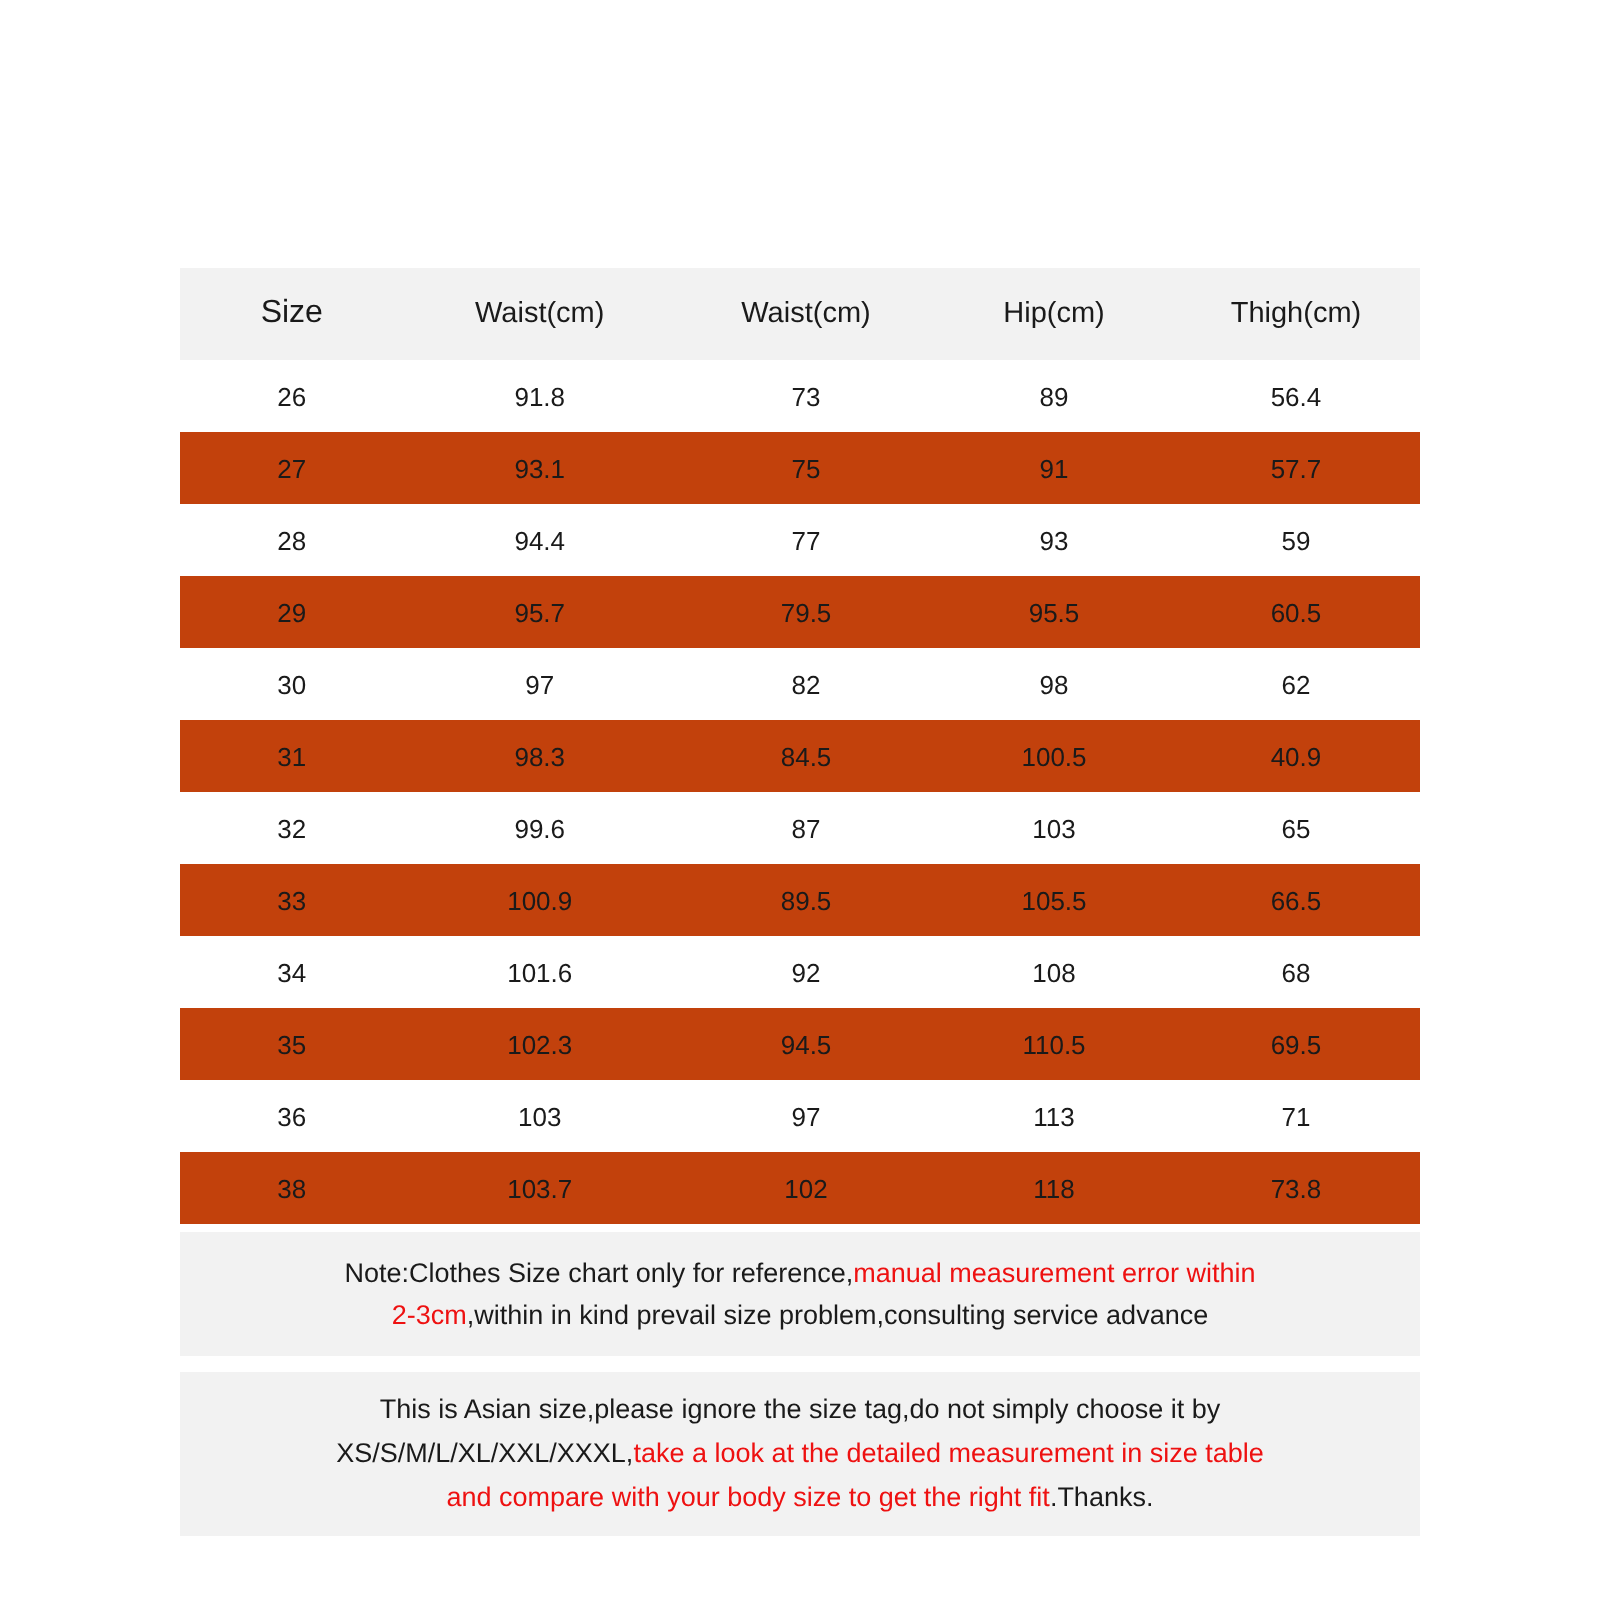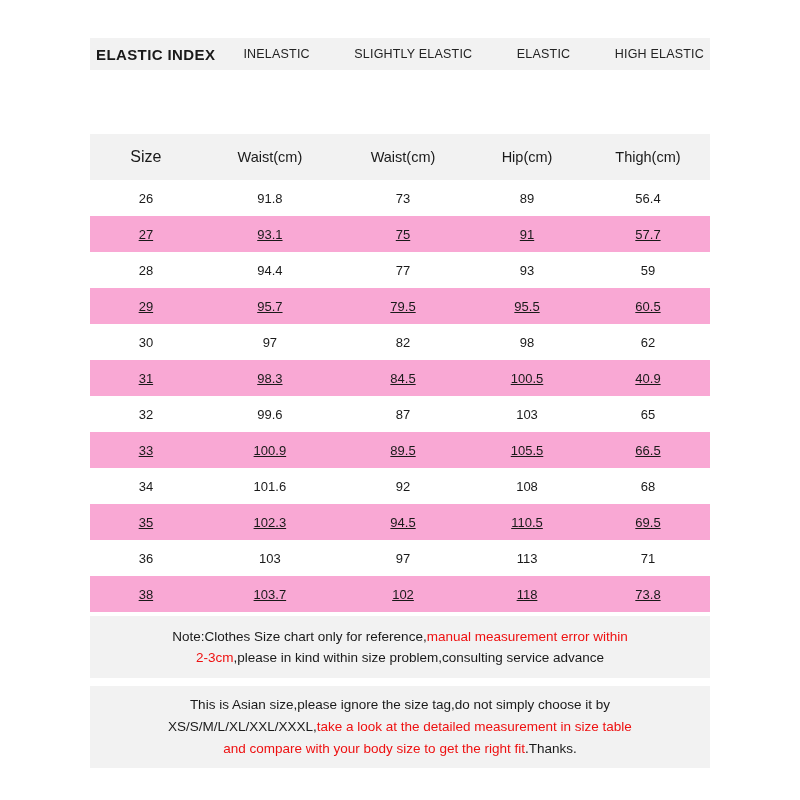--- a/index.html
+++ b/index.html
@@ -90,22 +90,21 @@
   }
   .size-table thead th.col-size {
     font-size: 16px;
   }
   .size-table tbody td {
     height: 34px;
     font-size: 13px;
     background: #ffffff;
   }
   .size-table tbody tr.alt td {
-    background: #f9a8d4;
-    text-decoration: underline;
+    background: #c2410c;
   }
   .col-size { width: 18%; }
   .col-length { width: 22%; }
   .col-waist { width: 21%; }
   .col-hip { width: 19%; }
   .col-thigh { width: 20%; }
 
   
   .note-block {
     position: absolute;
@@ -148,29 +147,20 @@
     font-size: 13.5px;
     line-height: 22px;
     color: #1a1a1a;
   }
 </style>
 </head>
 <body>
 
 <div class="page">
 
-  <div class="elastic-strip">
-    <div class="elastic-title">ELASTIC INDEX</div>
-    <div class="elastic-items">
-      <div class="elastic-item">INELASTIC</div>
-      <div class="elastic-item">SLIGHTLY ELASTIC</div>
-      <div class="elastic-item">ELASTIC</div>
-      <div class="elastic-item">HIGH ELASTIC</div>
-    </div>
-  </div>
 
 
   <table class="size-table">
     <thead>
       <tr>
         <th class="col-size">Size</th>
         <th class="col-length">Waist(cm)</th>
         <th class="col-waist">Waist(cm)</th>
         <th class="col-hip">Hip(cm)</th>
         <th class="col-thigh">Thigh(cm)</th>
@@ -262,21 +252,21 @@
         <td>73.8</td>
       </tr>
     </tbody>
   </table>
 
   <div class="note-block">
     <div class="note-line">
       <span>Note:</span><span>Clothes Size chart only for reference,</span><span class="red">manual measurement error within</span>
     </div>
     <div class="note-line">
-      <span class="red">2-3cm</span><span>,please in kind within size problem,consulting service advance</span>
+      <span class="red">2-3cm</span><span>,within in kind prevail size problem,consulting service advance</span>
     </div>
   </div>
 
   <div class="asian-block">
     <div class="asian-line">This is Asian size,please ignore the size tag,do not simply choose it by</div>
     <div class="asian-line">
       <span>XS/S/M/L/XL/XXL/XXXL,</span><span class="red">take a look at the detailed measurement in size table</span>
     </div>
     <div class="asian-line">
       <span class="red">and compare with your body size to get the right fit</span><span>.Thanks.</span>

